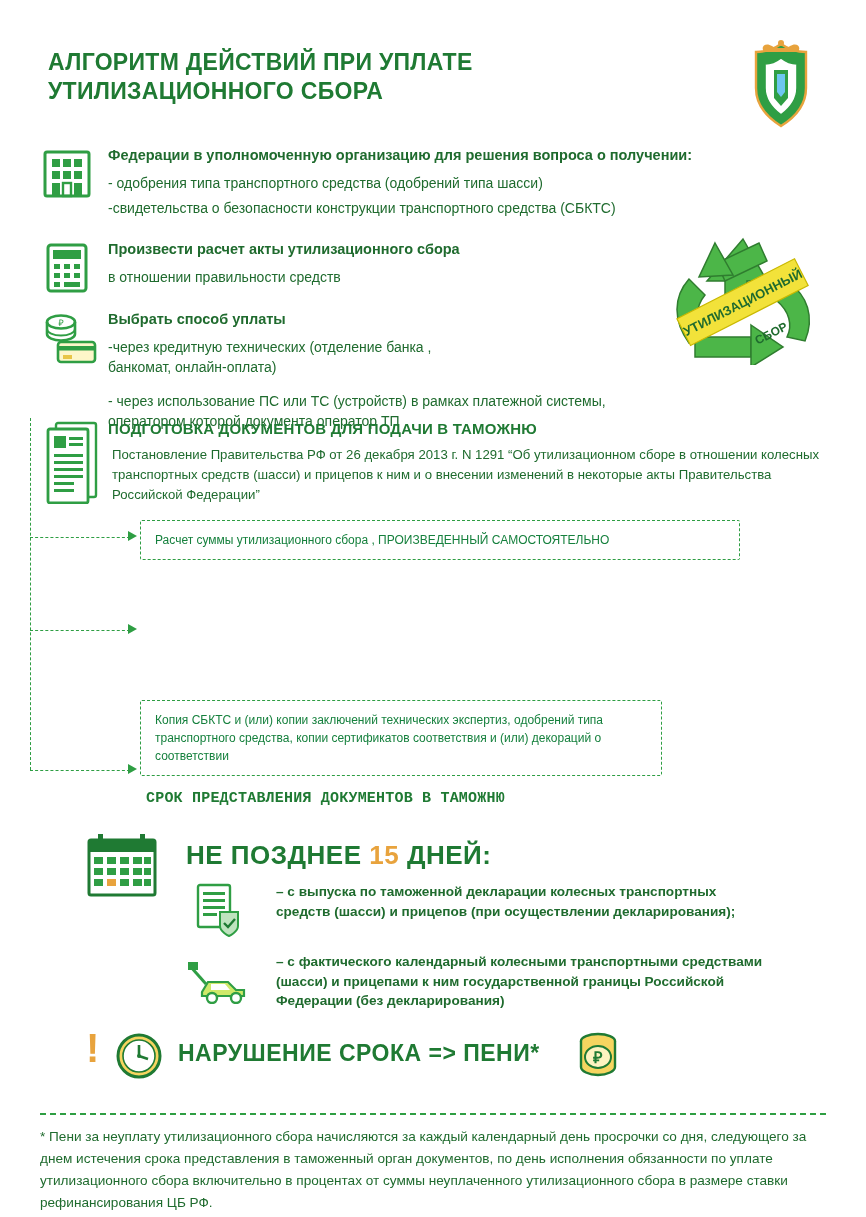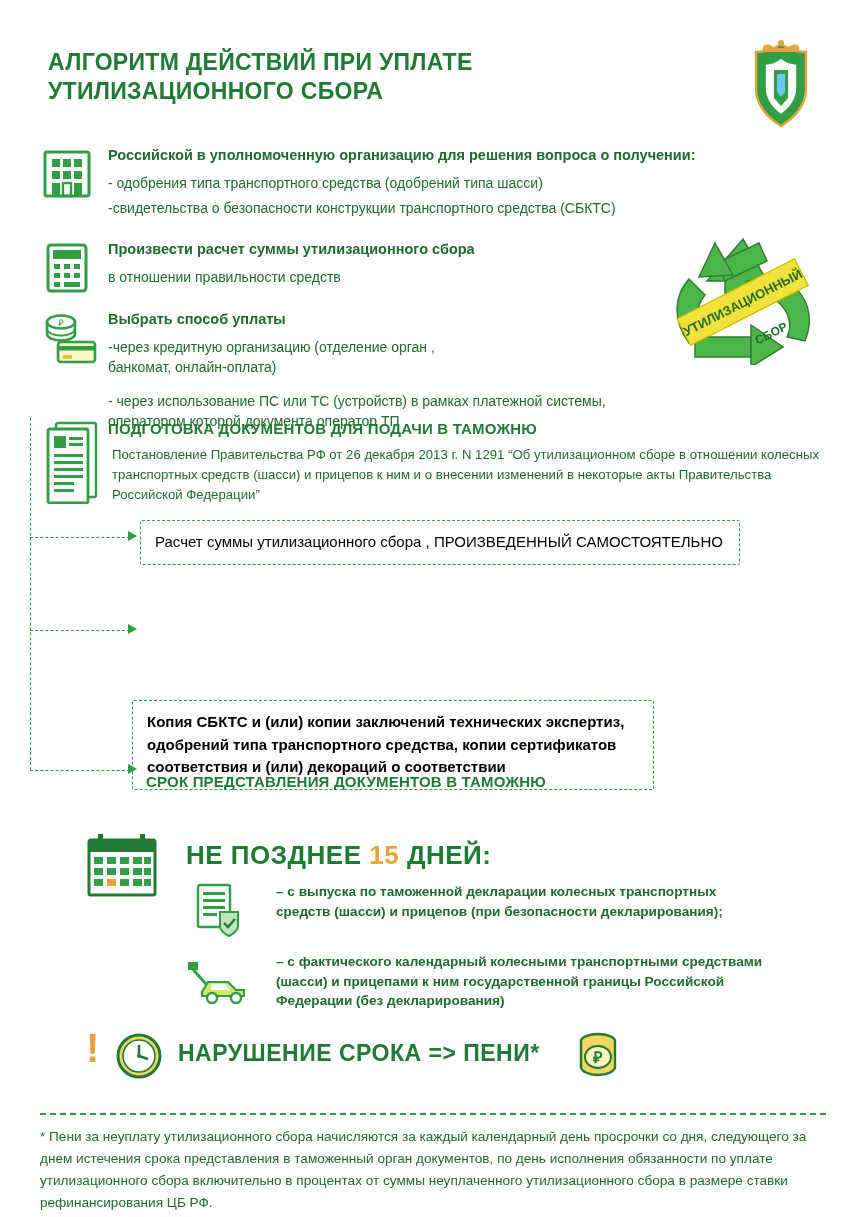--- a/index.html
+++ b/index.html
@@ -102,23 +102,23 @@
     color: #1f6b2e;
     margin: 4px;
   }
 
   
   .dbox {
     position: absolute;
     border: 1.6px dashed #2e9e43;
     border-radius: 2px;
     padding: 10px 14px;
-    font-size: 15px;
+    font-size: 12px;
     line-height: 1.5;
-    color: #000000;
+    color: #15803d;
   }
   .vline {
     position: absolute;
     border-left: 1.6px dashed #2e9e43;
   }
   .hline {
     position: absolute;
     border-top: 1.6px dashed #2e9e43;
   }
   .arrow-r {
@@ -230,21 +230,21 @@
         <rect x="32" y="11" width="8" height="8" fill="#2f9e44"></rect>
         <rect x="10" y="23" width="8" height="8" fill="#2f9e44"></rect>
         <rect x="21" y="23" width="8" height="8" fill="#2f9e44"></rect>
         <rect x="32" y="23" width="8" height="8" fill="#2f9e44"></rect>
         <rect x="10" y="35" width="8" height="13" fill="#2f9e44"></rect>
         <rect x="32" y="35" width="8" height="13" fill="#2f9e44"></rect>
         <rect x="21" y="35" width="8" height="13" fill="none" stroke="#2f9e44" stroke-width="2.4"></rect>
       </svg>
     </div>
     <div class="step-body">
-      <p class="bold-line">Российской в уполномоченную организацию для решения вопроса о получении:</p>
+      <p class="bold-line">Федерации в уполномоченную организацию для решения вопроса о получении:</p>
       <p class="norm-line">- одобрения типа транспортного средства (одобрений типа шасси)</p>
       <p class="norm-line">-свидетельства о безопасности конструкции транспортного средства (СБКТС)</p>
     </div>
   </div>
 
   <div class="step" style="left:42px; top:240px; width:620px;">
     <div class="step-icon">
       <svg width="50" height="52" viewBox="0 0 50 52">
         <rect x="6" y="3" width="38" height="46" rx="3" fill="none" stroke="#2f9e44" stroke-width="3"></rect>
         <rect x="11" y="8" width="28" height="9" fill="#2f9e44"></rect>
@@ -252,40 +252,40 @@
         <rect x="22" y="22" width="6" height="5" fill="#2f9e44"></rect>
         <rect x="32" y="22" width="6" height="5" fill="#2f9e44"></rect>
         <rect x="12" y="31" width="6" height="5" fill="#2f9e44"></rect>
         <rect x="22" y="31" width="6" height="5" fill="#2f9e44"></rect>
         <rect x="32" y="31" width="6" height="5" fill="#2f9e44"></rect>
         <rect x="12" y="40" width="6" height="5" fill="#2f9e44"></rect>
         <rect x="22" y="40" width="16" height="5" fill="#2f9e44"></rect>
       </svg>
     </div>
     <div class="step-body">
-      <p class="bold-line">Произвести расчет суммы утилизационного сбора</p>
+      <p class="bold-line">Произвести расчет акты утилизационного сбора</p>
       <p class="norm-line">в отношении правильности средств</p>
     </div>
   </div>
 
   <div class="step" style="left:42px; top:310px; width:660px;">
     <div class="step-icon">
       <svg width="56" height="54" viewBox="0 0 56 54">
         <ellipse cx="19" cy="10" rx="14" ry="6.5" fill="none" stroke="#2f9e44" stroke-width="2.6"></ellipse>
         <path d="M5 10 L5 22 C5 25.5 11.3 28.5 19 28.5 C26.7 28.5 33 25.5 33 22 L33 10" fill="none" stroke="#2f9e44" stroke-width="2.6"></path>
         <path d="M5 17 C5 20.5 11.3 23.5 19 23.5 C26.7 23.5 33 20.5 33 17" fill="none" stroke="#2f9e44" stroke-width="2"></path>
         <text x="19" y="14" font-size="9" font-family="'Liberation Sans',sans-serif" fill="#2f9e44" text-anchor="middle">₽</text>
         <rect x="16" y="30" width="37" height="20" rx="3" fill="#fdf6c9" stroke="#2f9e44" stroke-width="2.6"></rect>
         <rect x="16" y="34" width="37" height="4.5" fill="#2f9e44"></rect>
         <rect x="21" y="43" width="9" height="4" fill="#e8c547"></rect>
       </svg>
     </div>
     <div class="step-body">
       <p class="bold-line">Выбрать способ уплаты</p>
-      <p class="norm-line" style="max-width:330px">-через кредитную организацию (отделение орган , банкомат, онлайн-оплата)</p>
+      <p class="norm-line" style="max-width:330px">-через кредитную технических (отделение банка , банкомат, онлайн-оплата)</p>
       <p class="norm-line" style="margin-top:14px; max-width:560px">- через использование ПС или ТС (устройств) в рамках платежной системы, оператором которой документа оператор ТП</p>
     </div>
   </div>
 
   <div style="position:absolute; left:655px; top:225px; width:175px; height:140px;">
     <svg width="175" height="140" viewBox="0 0 175 140">
       <g fill="#4cb648" stroke="#2f7d2f" stroke-width="1.5">
         <path d="M88 14 L112 56 L92 56 L92 80 L70 80 L70 56 L52 56 Z" transform="rotate(0 88 50)"></path>
         <path d="M34 118 C18 96 18 72 34 54 L50 70 C40 82 40 98 50 110 Z"></path>
         <path d="M150 116 C160 92 152 70 134 58 L122 76 C134 86 138 100 132 112 Z"></path>
@@ -331,25 +331,25 @@
   <div class="arrow-r" style="left:128px; top:531px;"></div>
   <div class="dbox" style="left:140px; top:520px; width:600px;">
     <span>Расчет суммы утилизационного сбора , ПРОИЗВЕДЕННЫЙ САМОСТОЯТЕЛЬНО</span>
   </div>
 
   <div class="hline" style="left:30px; top:630px; width:100px;"></div>
   <div class="arrow-r" style="left:128px; top:624px;"></div>
 
   <div class="hline" style="left:30px; top:770px; width:100px;"></div>
   <div class="arrow-r" style="left:128px; top:764px;"></div>
-  <div class="dbox" style="left:132px; top:700px; width:522px;font-weight:bold;">
+  <div class="dbox" style="left:140px; top:700px; width:522px;">
     <span>Копия СБКТС и (или) копии заключений технических экспертиз, одобрений типа транспортного средства, копии сертификатов соответствия и (или) декораций о соответствии</span>
   </div>
 
-  <div class="section-head" style="left:146px; top:773px;">СРОК ПРЕДСТАВЛЕНИЯ ДОКУМЕНТОВ В ТАМОЖНЮ</div>
+  <div class="section-head" style="left:146px; top:790px;font-family:Liberation Mono, monospace;">СРОК ПРЕДСТАВЛЕНИЯ ДОКУМЕНТОВ В ТАМОЖНЮ</div>
 
   <div style="position:absolute; left:86px; top:832px;">
     <svg width="72" height="66" viewBox="0 0 72 66">
       <rect x="3" y="8" width="66" height="55" rx="2" fill="none" stroke="#1f7a33" stroke-width="3"></rect>
       <rect x="3" y="8" width="66" height="12" fill="#1f7a33"></rect>
       <rect x="12" y="2" width="5" height="10" fill="#1f7a33"></rect>
       <rect x="54" y="2" width="5" height="10" fill="#1f7a33"></rect>
       <g fill="#2f9e44">
         <rect x="8" y="25" width="9" height="7"></rect>
           <rect x="21" y="25" width="9" height="7"></rect>
@@ -378,21 +378,21 @@
     <svg width="54" height="56" viewBox="0 0 54 56">
       <rect x="8" y="3" width="32" height="42" rx="2" fill="#ffffff" stroke="#2f9e44" stroke-width="2.4"></rect>
       <rect x="13" y="10" width="22" height="3" fill="#2f9e44"></rect>
       <rect x="13" y="17" width="22" height="3" fill="#2f9e44"></rect>
       <rect x="13" y="24" width="22" height="3" fill="#2f9e44"></rect>
       <rect x="13" y="31" width="14" height="3" fill="#2f9e44"></rect>
       <path d="M30 30 L48 30 L48 44 C48 50 39 54 39 54 C39 54 30 50 30 44 Z" fill="#bfe3bf" stroke="#2f9e44" stroke-width="2"></path>
       <path d="M34 41 L38 45 L45 37" fill="none" stroke="#1f7a33" stroke-width="2.4"></path>
     </svg>
   </div>
-  <div class="bullet-text" style="left:276px; top:882px; width:490px;">– с выпуска по таможенной декларации колесных транспортных средств (шасси) и прицепов (при безопасности декларирования);</div>
+  <div class="bullet-text" style="left:276px; top:882px; width:490px;">– с выпуска по таможенной декларации колесных транспортных средств (шасси) и прицепов (при осуществлении декларирования);</div>
 
   <div style="position:absolute; left:184px; top:956px;">
     <svg width="66" height="48" viewBox="0 0 66 48">
       <path d="M6 10 L22 28" stroke="#2f9e44" stroke-width="3" fill="none"></path>
       <path d="M4 6 L14 6 L14 14 L4 14 Z" fill="#2f9e44"></path>
       <path d="M18 36 L24 26 L44 26 L52 34 L60 34 L60 40 L18 40 Z" fill="#cfe96a" stroke="#2f9e44" stroke-width="2.2"></path>
       <path d="M27 28 L41 28 L46 34 L27 34 Z" fill="#ffffff"></path>
       <circle cx="28" cy="42" r="5" fill="#ffffff" stroke="#2f9e44" stroke-width="2.4"></circle>
       <circle cx="52" cy="42" r="5" fill="#ffffff" stroke="#2f9e44" stroke-width="2.4"></circle>
     </svg>

